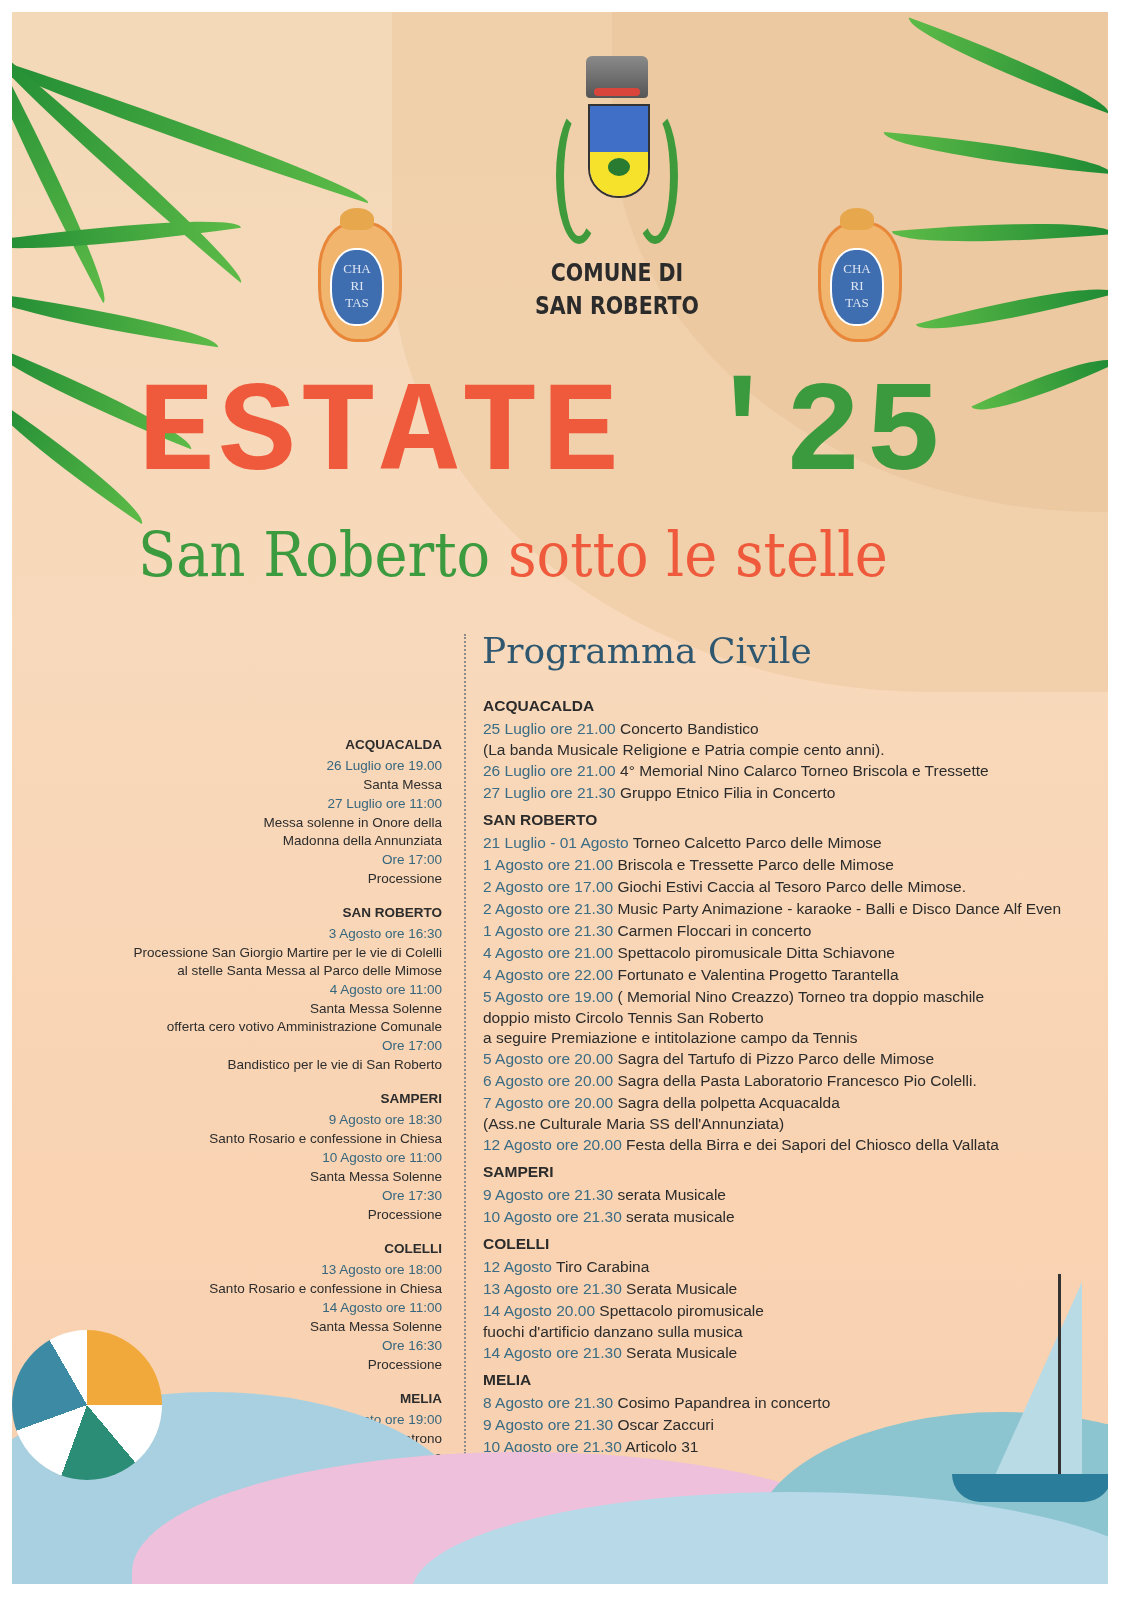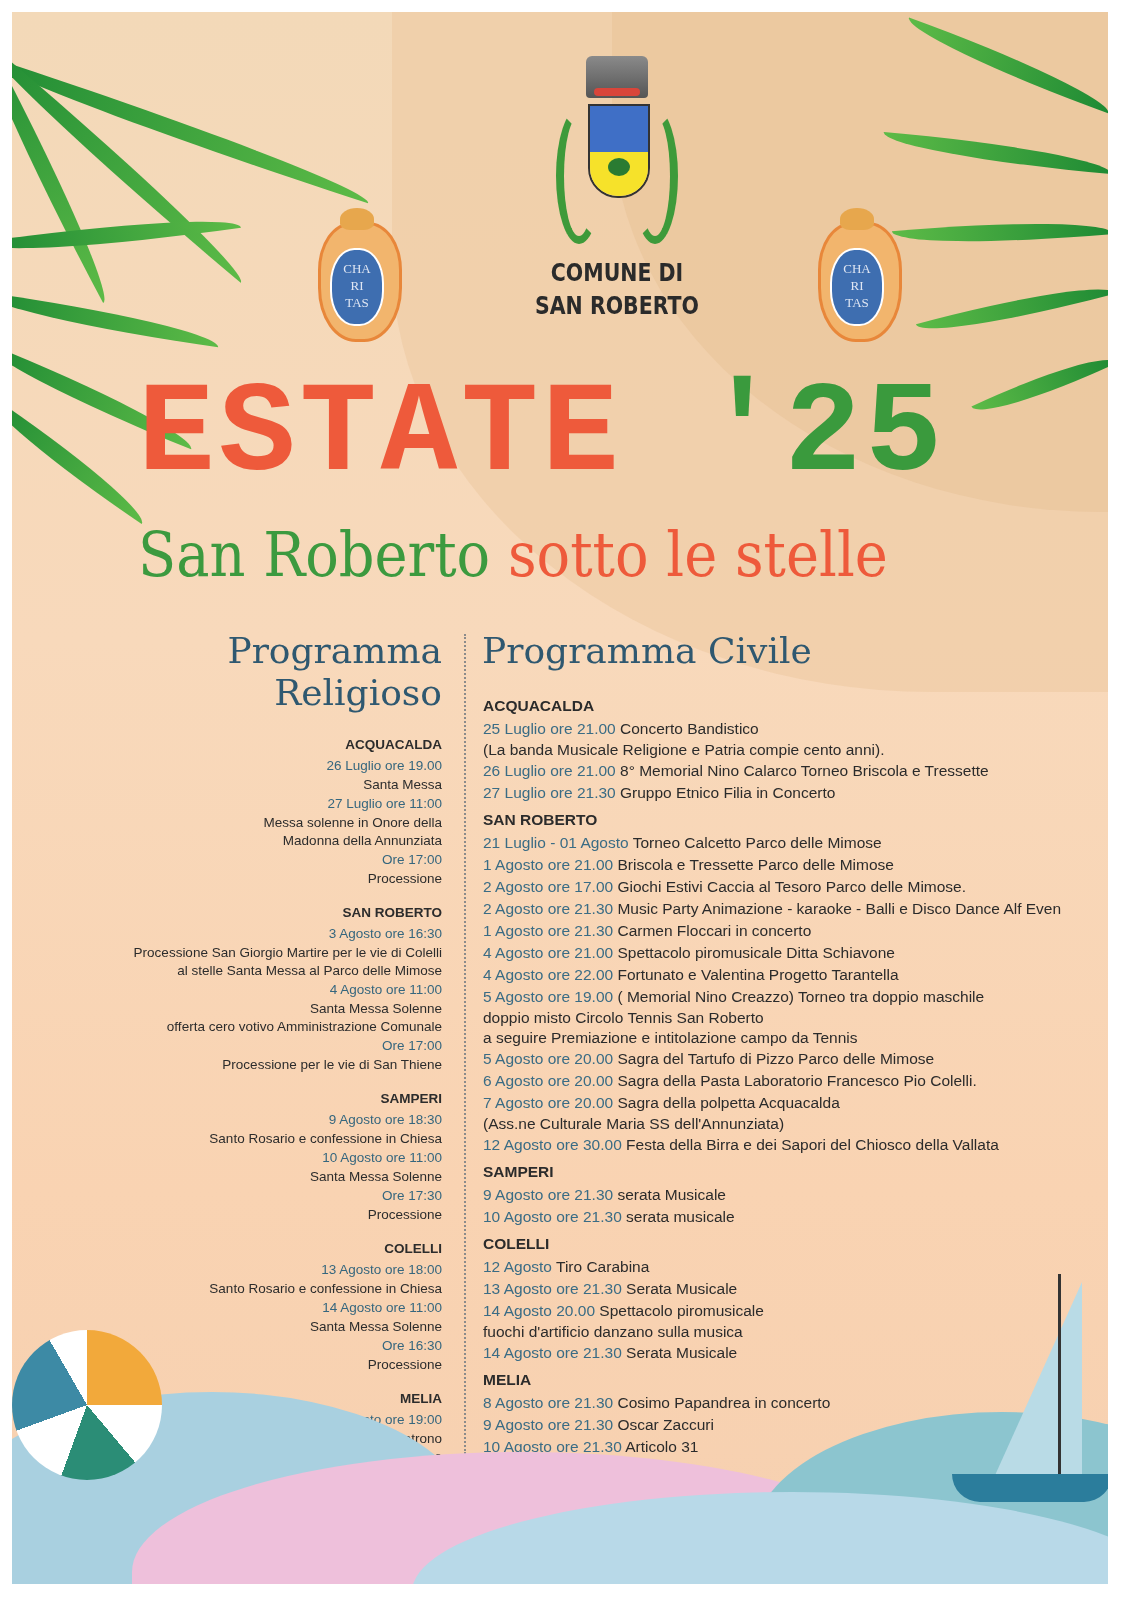--- a/index.html
+++ b/index.html
@@ -138,45 +138,41 @@
     </div>
   </div>
 
   <div class="estate">
     <span class="red">ESTATE </span><span class="green">'25</span>
   </div>
   <div class="subtitle">
     <span class="green">San Roberto </span><span class="red">sotto le stelle</span>
   </div>
 
-  <div class="col-head left-head">
-    <div>Programma</div>
-    <div>Religioso</div>
-  </div>
   <div class="divider"></div>
   <div class="col-head right-head">Programma Civile</div>
 
   <div class="rel" id="rel">
       <div class="loc">ACQUACALDA</div>
       <div class="when">26 Luglio ore 19.00</div>
       <div class="what">Santa Messa</div>
       <div class="when">27 Luglio ore 11:00</div>
       <div class="what">Messa solenne in Onore della</div>
       <div class="what">Madonna della Annunziata</div>
       <div class="when">Ore 17:00</div>
       <div class="what">Processione</div>
       <div class="loc">SAN ROBERTO</div>
       <div class="when">3 Agosto ore 16:30</div>
       <div class="what">Processione San Giorgio Martire  per le vie di Colelli</div>
       <div class="what">al stelle Santa Messa al Parco delle Mimose</div>
       <div class="when">4 Agosto ore 11:00</div>
       <div class="what">Santa Messa Solenne</div>
       <div class="what">offerta cero votivo Amministrazione Comunale</div>
       <div class="when">Ore 17:00</div>
-      <div class="what">Processione per le vie di San Thiene</div>
+      <div class="what">Bandistico per le vie di San Roberto</div>
       <div class="loc">SAMPERI</div>
       <div class="when">9 Agosto ore 18:30</div>
       <div class="what">Santo Rosario e confessione in Chiesa</div>
       <div class="when">10 Agosto ore 11:00</div>
       <div class="what">Santa Messa Solenne</div>
       <div class="when">Ore 17:30</div>
       <div class="what">Processione</div>
       <div class="loc">COLELLI</div>
       <div class="when">13 Agosto ore 18:00</div>
       <div class="what">Santo Rosario e confessione in Chiesa</div>
@@ -187,38 +183,38 @@
       <div class="loc">MELIA</div>
       <div class="when">10 Agosto ore 19:00</div>
       <div class="what">Processione del Santo Patrono</div>
       <div class="what">San Gaetano da Thiene</div>
     </div>
 
   <div class="civ" id="civ">
       <div class="loc">ACQUACALDA</div>
       <div class="row"><span class="date">25 Luglio ore 21.00 </span><span class="b">Concerto Bandistico</span><span class=""></span></div>
       <div class="note">(La banda Musicale Religione e Patria compie cento anni).</div>
-      <div class="row"><span class="date">26 Luglio ore 21.00 </span><span class="b">8° Memorial Nino Calarco</span><span class=""> Torneo Briscola e Tressette</span></div>
+      <div class="row"><span class="date">26 Luglio ore 21.00 </span><span class="b">4° Memorial Nino Calarco</span><span class=""> Torneo Briscola e Tressette</span></div>
       <div class="row"><span class="date">27 Luglio ore 21.30 </span><span class="b">Gruppo Etnico Filia</span><span class=""> in Concerto</span></div>
       <div class="loc">SAN ROBERTO</div>
       <div class="row"><span class="date">21 Luglio - 01 Agosto </span><span class="b">Torneo Calcetto</span><span class=""> Parco delle Mimose</span></div>
       <div class="row"><span class="date">1 Agosto ore 21.00 </span><span class="b">Briscola e Tressette</span><span class=""> Parco delle Mimose</span></div>
       <div class="row"><span class="date">2 Agosto ore 17.00 </span><span class="b">Giochi Estivi Caccia al Tesoro</span><span class=""> Parco delle Mimose.</span></div>
       <div class="row"><span class="date">2 Agosto ore 21.30 </span><span class="b">Music Party</span><span class=""> Animazione - karaoke - Balli e Disco Dance Alf Even</span></div>
       <div class="row"><span class="date">1 Agosto ore 21.30 </span><span class="b">Carmen Floccari</span><span class=""> in concerto</span></div>
       <div class="row"><span class="date">4 Agosto ore 21.00 </span><span class="b">Spettacolo piromusicale</span><span class=""> Ditta Schiavone</span></div>
       <div class="row"><span class="date">4 Agosto ore 22.00 </span><span class="b">Fortunato e Valentina Progetto Tarantella</span><span class=""></span></div>
       <div class="row"><span class="date">5 Agosto ore 19.00 </span><span class="b">( Memorial Nino Creazzo) Torneo tra doppio maschile</span><span class=""></span></div>
       <div class="note">doppio misto Circolo Tennis San Roberto</div>
       <div class="note">a seguire Premiazione e intitolazione campo da Tennis</div>
       <div class="row"><span class="date">5 Agosto ore 20.00 </span><span class="b">Sagra del Tartufo di Pizzo</span><span class=""> Parco delle Mimose</span></div>
       <div class="row"><span class="date">6 Agosto ore 20.00 </span><span class="b">Sagra della Pasta</span><span class=""> Laboratorio Francesco Pio Colelli.</span></div>
       <div class="row"><span class="date">7 Agosto ore 20.00 </span><span class="b">Sagra della polpetta</span><span class=""> Acquacalda</span></div>
       <div class="note">(Ass.ne Culturale Maria SS dell'Annunziata)</div>
-      <div class="row"><span class="date">12 Agosto ore 30.00 </span><span class="b">Festa della Birra e dei Sapori del Chiosco della Vallata</span><span class=""></span></div>
+      <div class="row"><span class="date">12 Agosto ore 20.00 </span><span class="b">Festa della Birra e dei Sapori del Chiosco della Vallata</span><span class=""></span></div>
       <div class="loc">SAMPERI</div>
       <div class="row"><span class="date">9 Agosto ore 21.30 </span><span class="b">serata Musicale</span><span class=""></span></div>
       <div class="row"><span class="date">10 Agosto ore 21.30 </span><span class="b">serata musicale</span><span class=""></span></div>
       <div class="loc">COLELLI</div>
       <div class="row"><span class="date">12 Agosto </span><span class="b">Tiro Carabina</span><span class=""></span></div>
       <div class="row"><span class="date">13 Agosto ore 21.30 </span><span class="b">Serata Musicale</span><span class=""></span></div>
       <div class="row"><span class="date">14 Agosto 20.00 </span><span class="b">Spettacolo piromusicale</span><span class=""></span></div>
       <div class="note">fuochi d'artificio danzano sulla musica</div>
       <div class="row"><span class="date">14 Agosto ore 21.30 </span><span class="b">Serata Musicale</span><span class=""></span></div>
       <div class="loc">MELIA</div>

